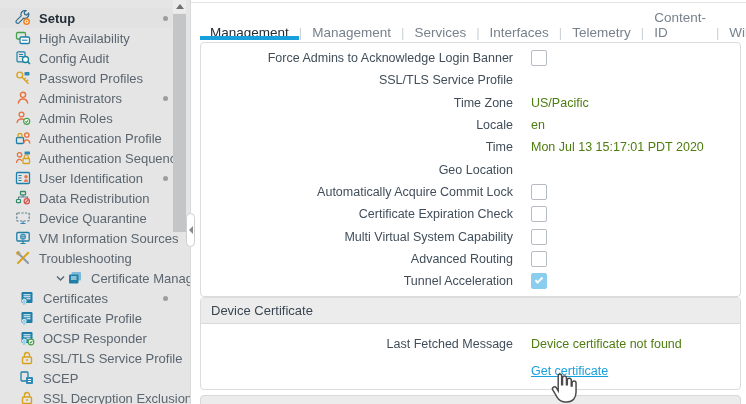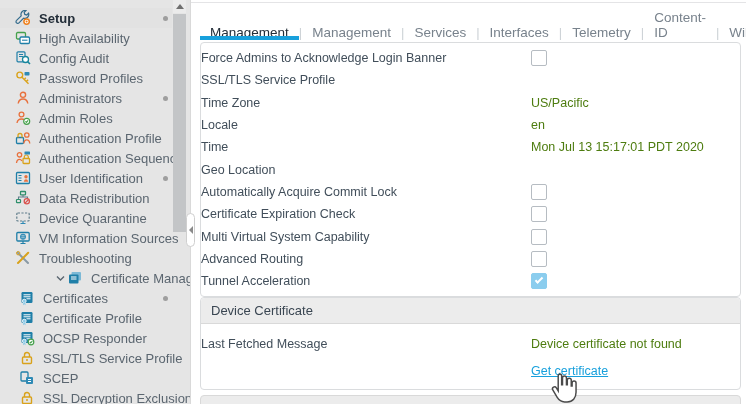--- a/index.html
+++ b/index.html
@@ -48,21 +48,21 @@
   .tab { position:relative; padding:0 10px; display:flex; align-items:center; cursor:pointer; }
   .tab.active { color:#232e39; }
   .tab.active::after { content:""; position:absolute; left:0; right:0; bottom:0;
                        height:4px; background:var(--accent,#18a0dc); }
   .tab-sep { display:flex; align-items:center; color:#cdd2d6; font-size:13px; }
 
   .card { width:541px; border:1px solid #dadcde; border-radius:4px; background:#fff; }
   .form-card { margin-top:2px; padding:4px 0; }
 
   .frow { display:flex; align-items:center; height:22.3px; }
-  .flabel { flex:0 0 312px; font-size:12.5px; color:#414e5a;
+  .flabel { flex:0 0 312px; text-align:right; font-size:12.5px; color:#414e5a;
             white-space:nowrap; }
   .fctrl { margin-left:18px; display:flex; align-items:center; }
   .fvalue { margin-left:18px; font-size:12.5px; color:#4d7c0f; white-space:nowrap; }
   .dc-card .fvalue, .dc-card .flabel { font-size:12.5px; }
 
   .cb { width:16px; height:16px; border:1px solid #b6bcc2; border-radius:2px;
         background:#fff; cursor:pointer; display:flex; align-items:center;
         justify-content:center; }
   .cb.checked { background:var(--cb,#8bcdee); border-color:var(--cb,#8bcdee); }
   .cb .tick { width:8px; height:4px; border-left:2px solid #fff;

